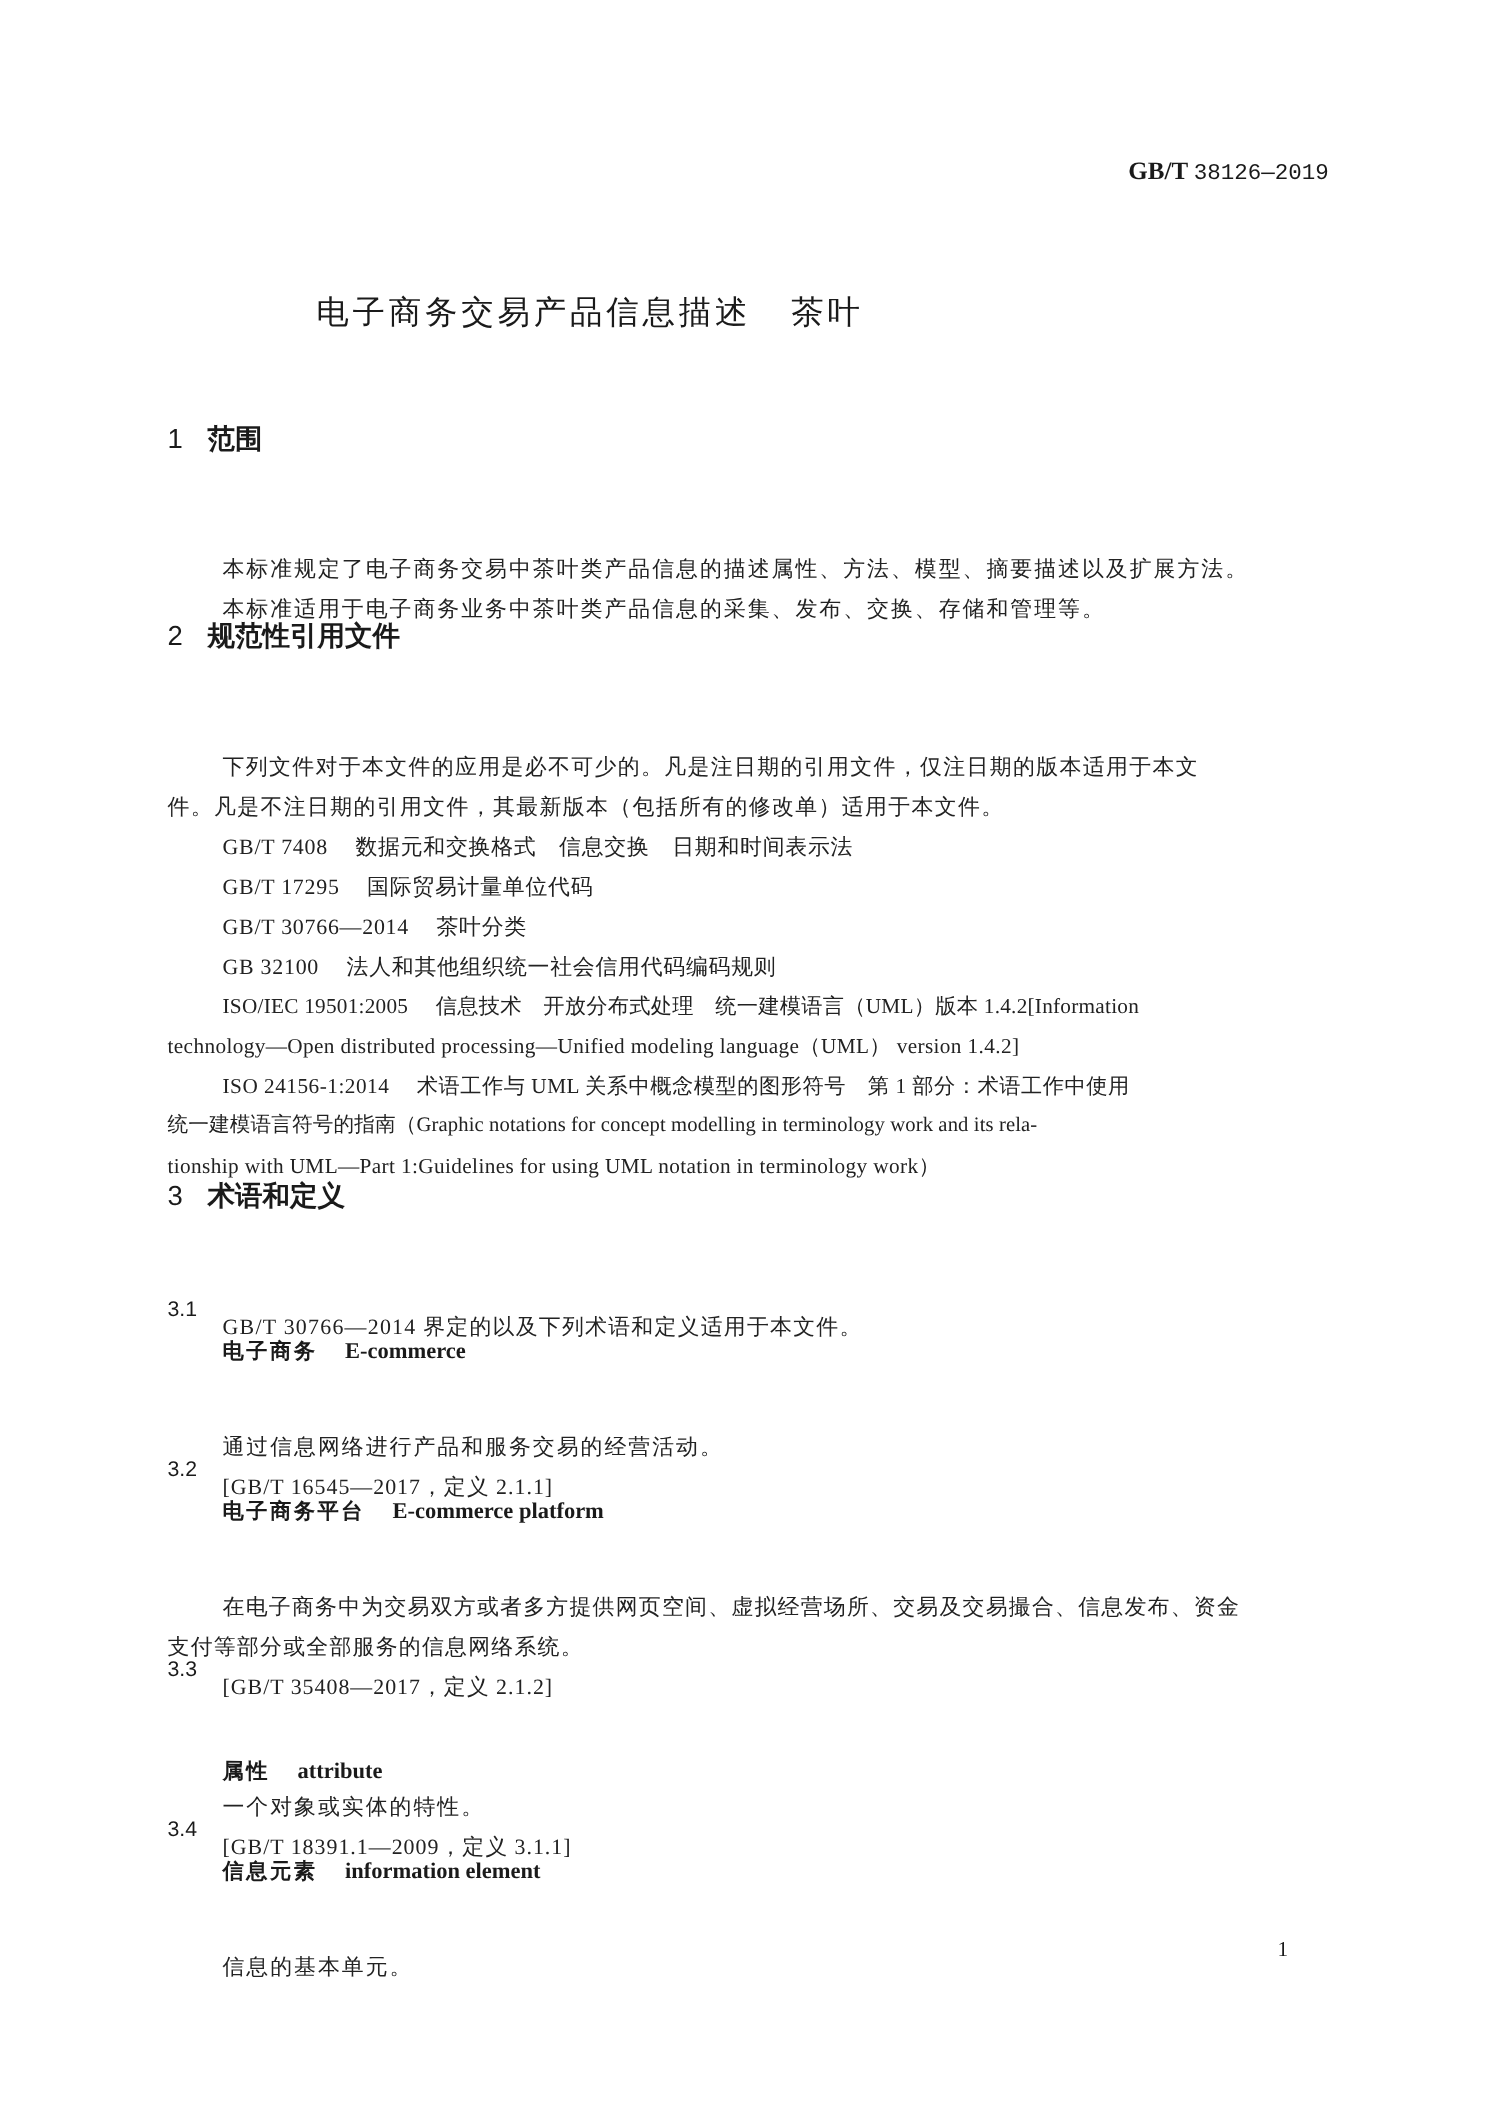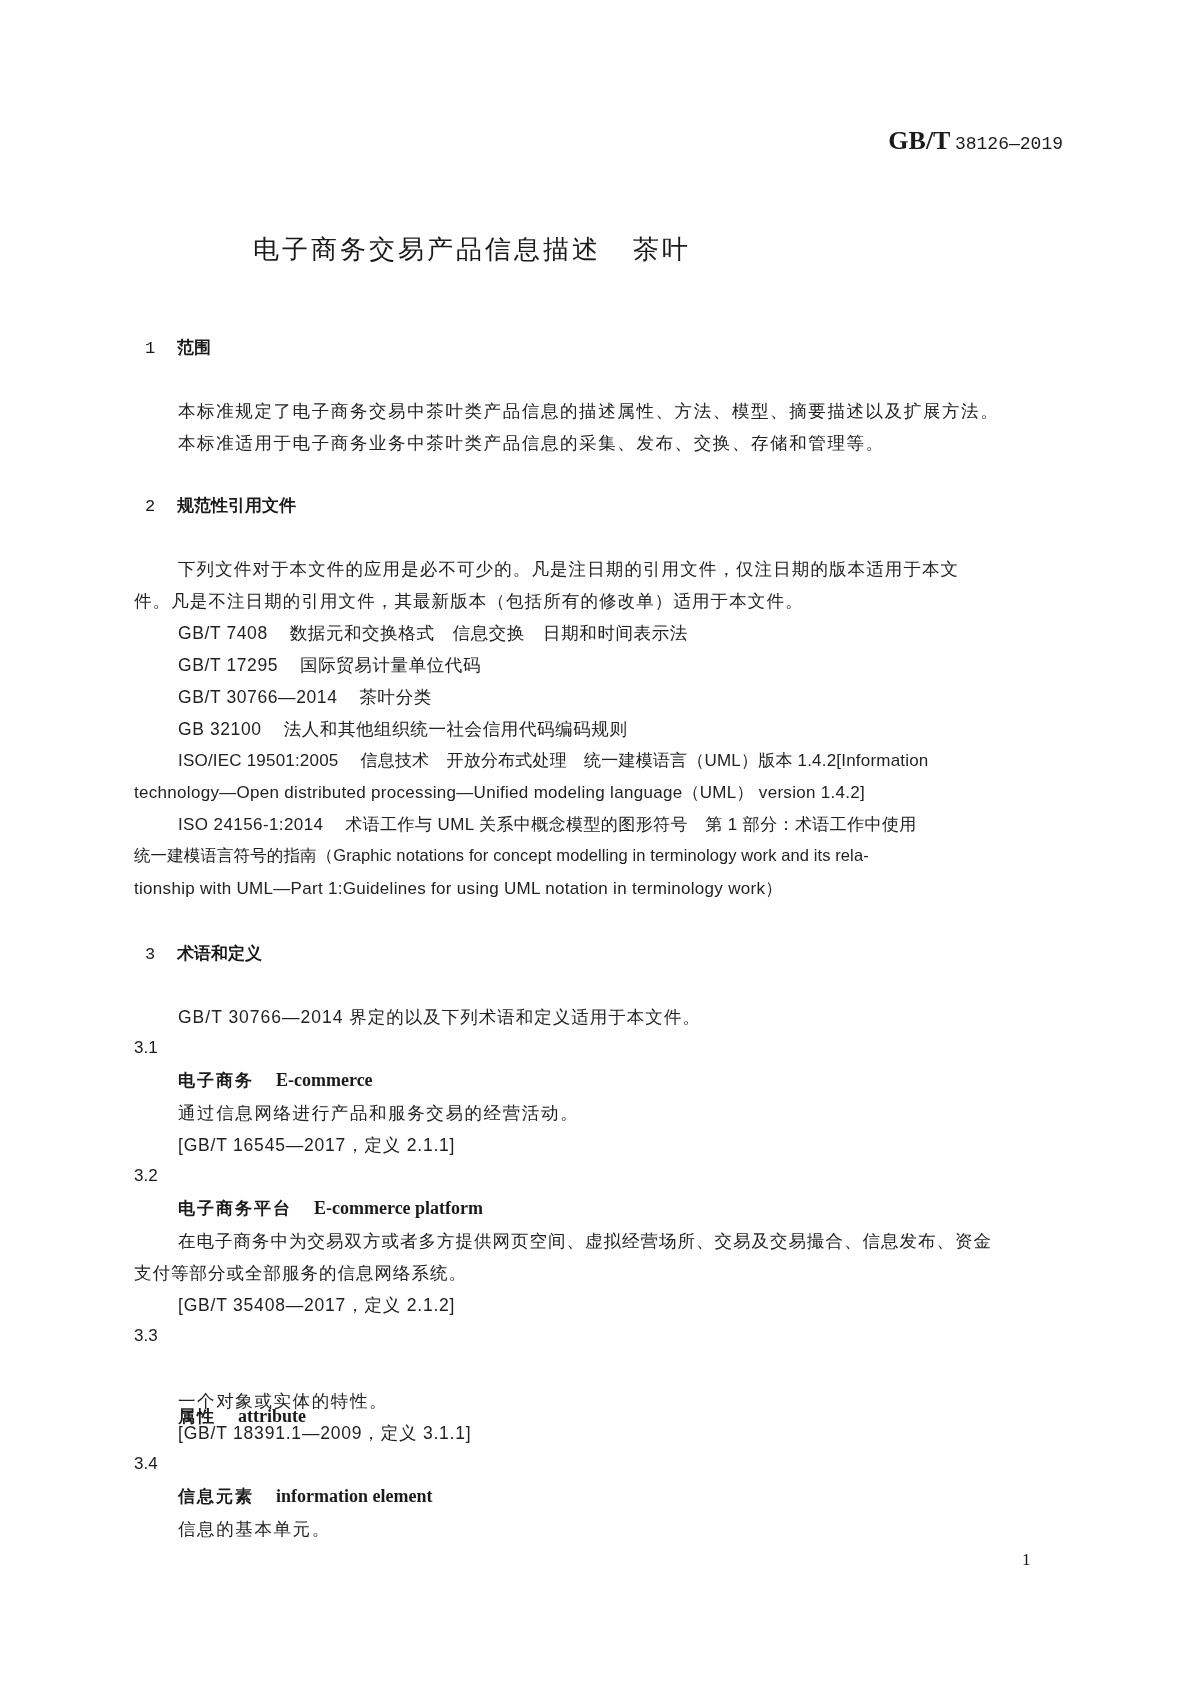--- a/index.html
+++ b/index.html
@@ -1,25 +1,25 @@
 <!DOCTYPE html>
 <html><head>
 <meta charset="utf-8">
 <style>
   html, body { margin:0; padding:0; background:#ffffff; }
   body { width:1191px; height:1684px; position:relative; overflow:hidden; color:#1a1a1a; }
   .abs { position:absolute; white-space:nowrap; }
   .hdr { right:128px; top:126px; font-size:18px; }
-  .hdr .b { font-family:"Liberation Serif", serif; font-weight:bold; font-size:26px; }
+  .hdr .b { font-family:"Liberation Serif", serif; font-weight:bold; font-size:20px; }
   .hdr .n { font-family:Liberation Mono, monospace; font-size:18px; }
   .title { left:0; width:944px; text-align:center; top:232px; font-size:26px; letter-spacing:3px; font-family:"DejaVu Sans", sans-serif; }
   .title .gap { display:inline-block; width:32px; }
-  .sec { left:134px; font-size:17px; font-family:Liberation Mono, monospace; font-weight:bold;margin-left:11px; }
+  .sec { left:134px; font-size:22px; font-family:Liberation Sans, sans-serif; font-weight:bold; }
   .sec .num { display:inline-block; width:32px; font-weight:normal; }
-  .p { font-family:Liberation Sans, sans-serif; font-size:17.5px; letter-spacing:1.6px; color:#222; }
+  .p { font-family:Liberation Serif, serif; font-size:17.5px; letter-spacing:1.6px; color:#222;margin-top:44px; }
   .ind { left:178px; }
   .left { left:134px; }
   .gap2 { display:inline-block; width:22px; }
   .clause { left:134px; font-family:"Liberation Sans", sans-serif; font-size:17px; }
   .term { left:178px; font-size:17px; font-weight:bold; }
   .term .zh { font-family:"DejaVu Sans", sans-serif; letter-spacing:2px; }
   .term .en { font-family:"Liberation Serif", serif; font-size:18px; margin-left:22px; }
   .pgno { left:1022px; top:1550px; font-family:"Liberation Serif", serif; font-size:17px; }
 </style>
 </head>

